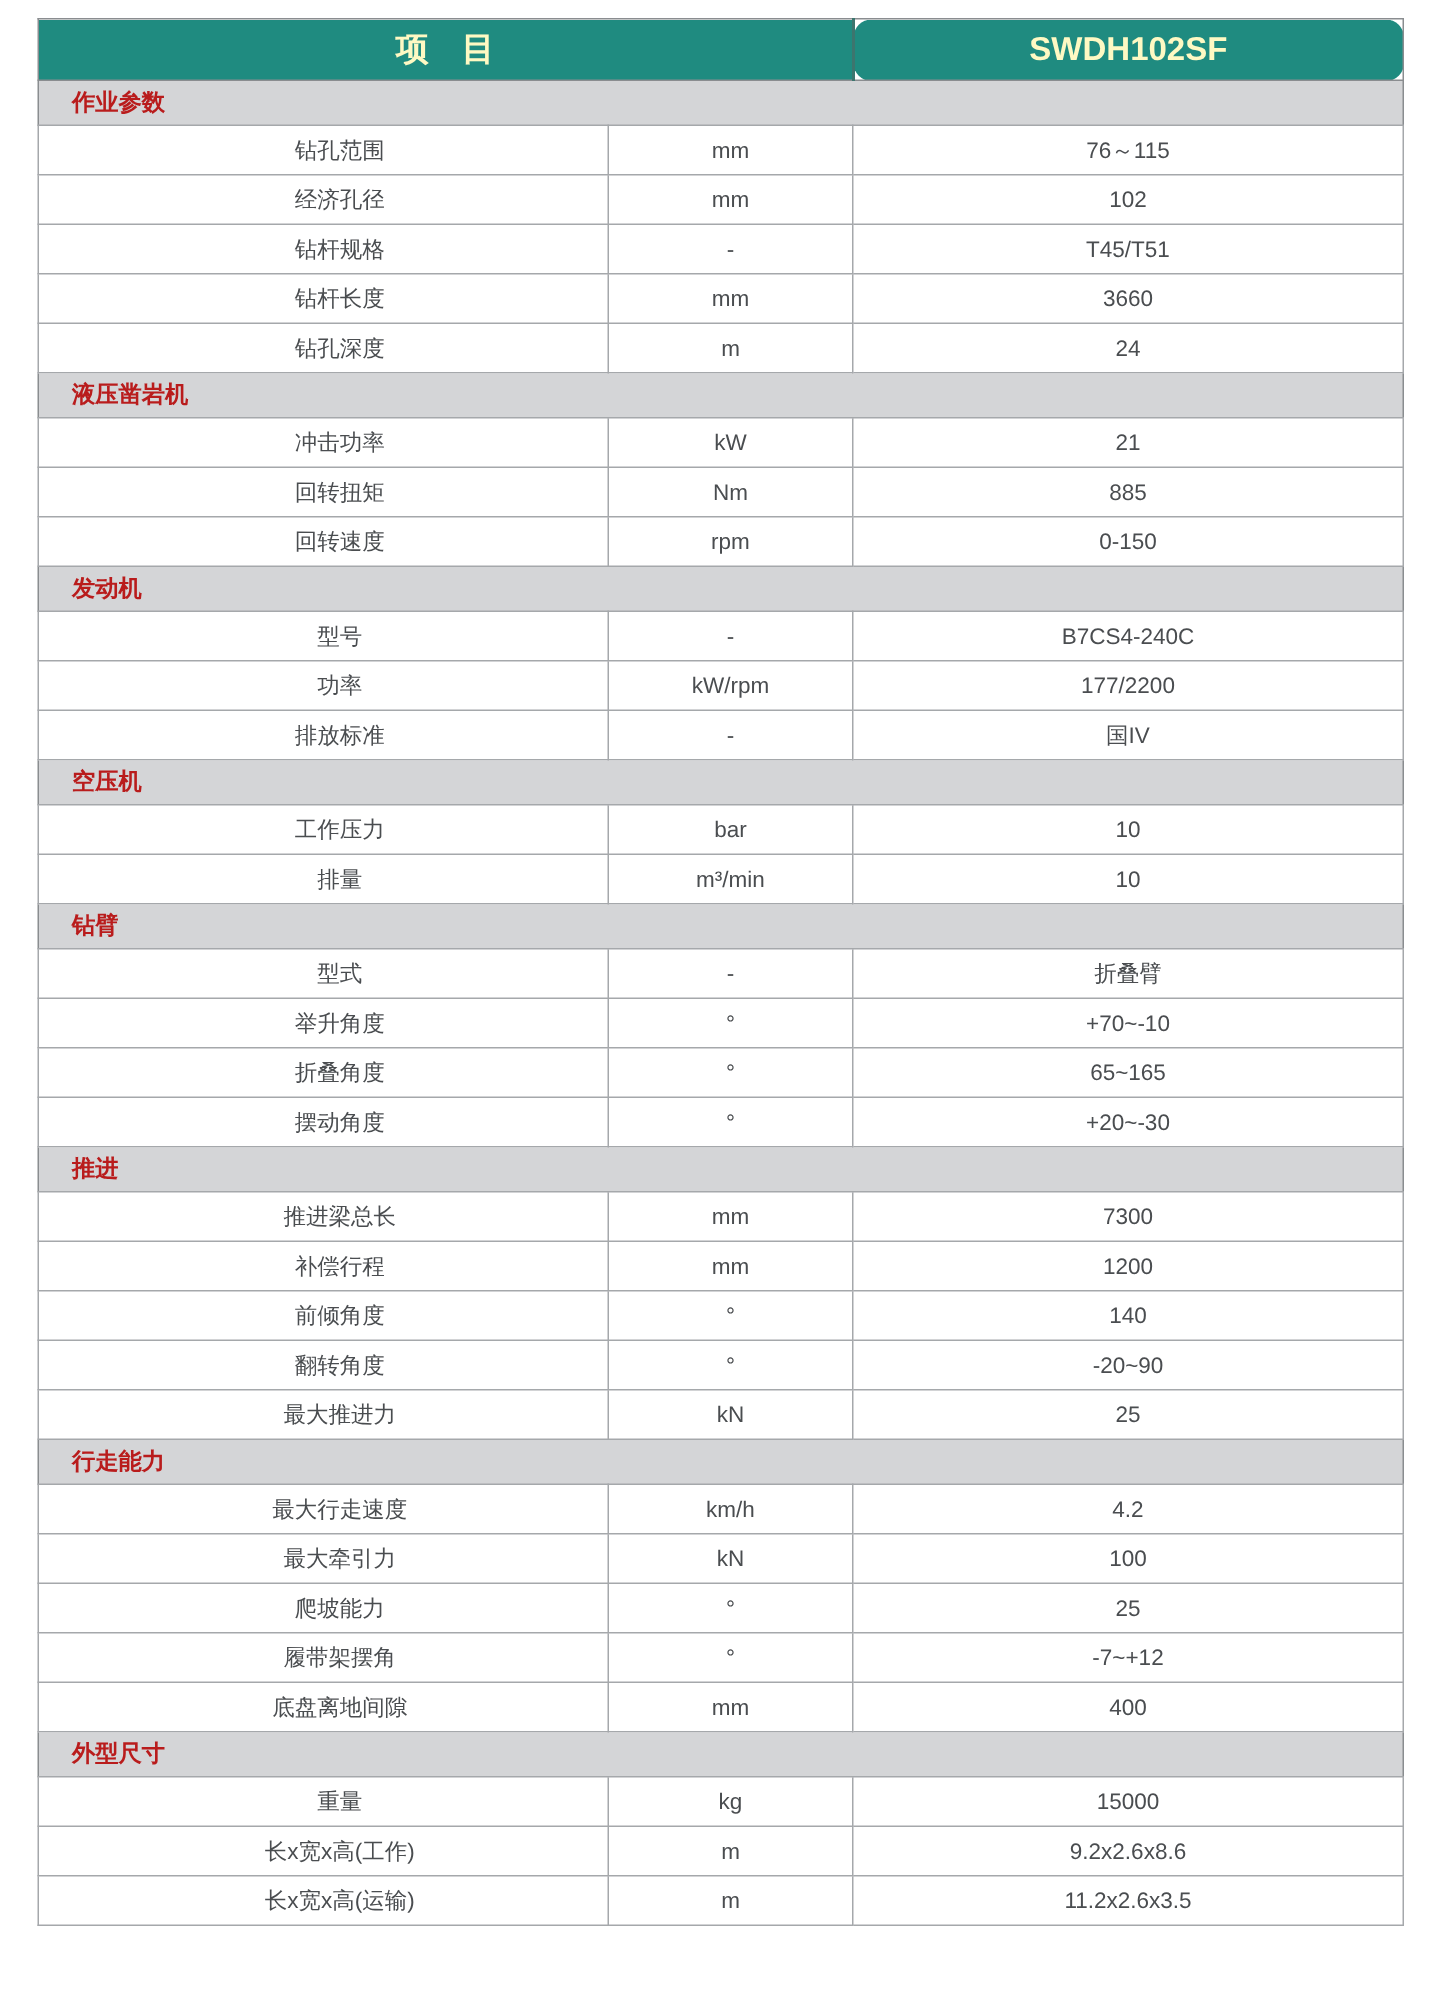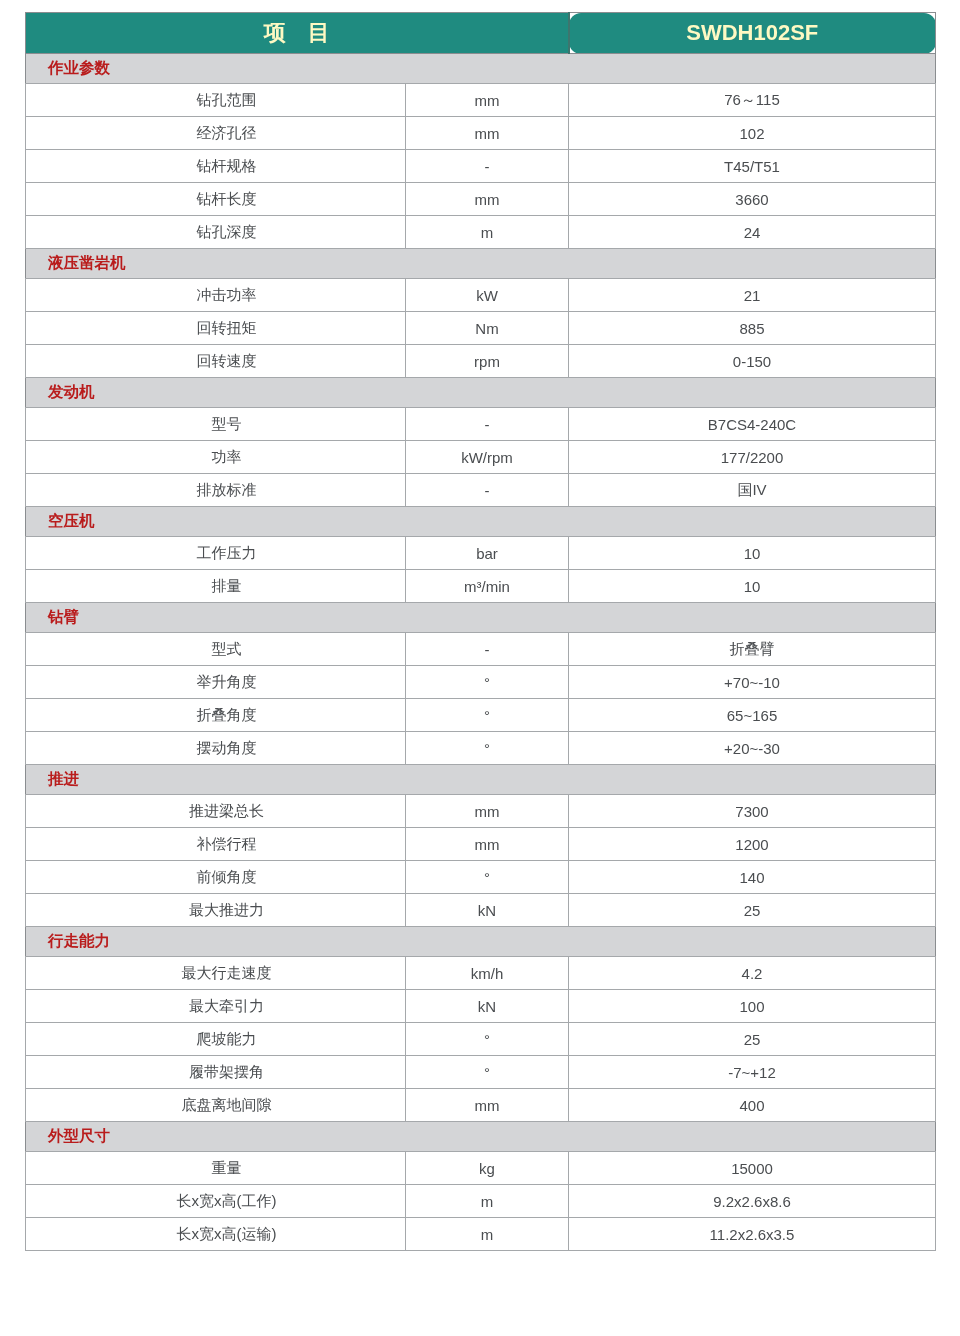--- a/index.html
+++ b/index.html
@@ -202,20 +202,25 @@
     <td class="col-name">补偿行程</td>
     <td class="col-unit">mm</td>
     <td class="col-value">1200</td>
   </tr>
         <tr class="data-row">
     <td class="col-name">前倾角度</td>
     <td class="col-unit">°</td>
     <td class="col-value">140</td>
   </tr>
         <tr class="data-row">
+    <td class="col-name">翻转角度</td>
+    <td class="col-unit">°</td>
+    <td class="col-value">-20~90</td>
+  </tr>
+        <tr class="data-row">
     <td class="col-name">最大推进力</td>
     <td class="col-unit">kN</td>
     <td class="col-value">25</td>
   </tr>
         <tr class="section-row">
     <td colspan="3">行走能力</td>
   </tr>
         <tr class="data-row">
     <td class="col-name">最大行走速度</td>
     <td class="col-unit">km/h</td>

